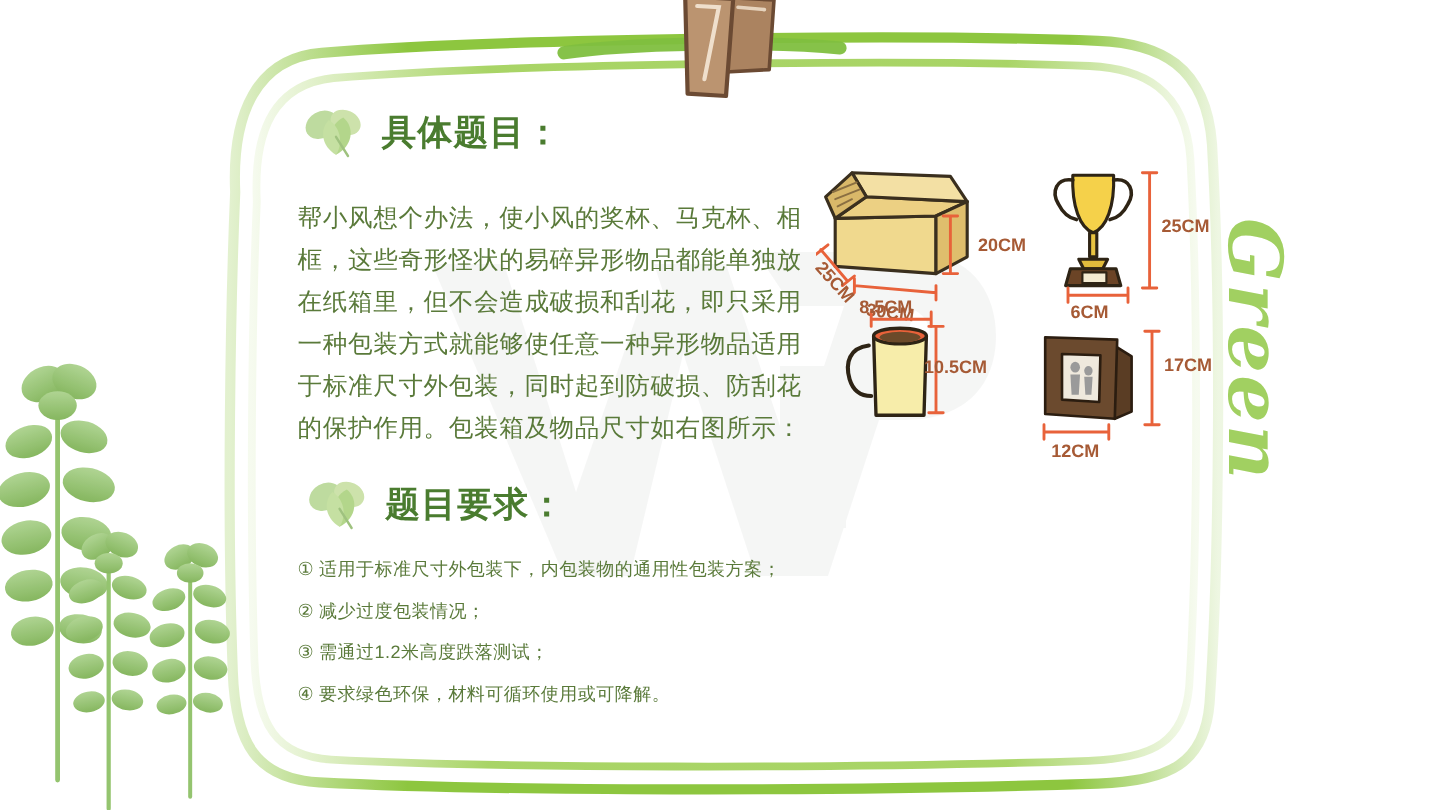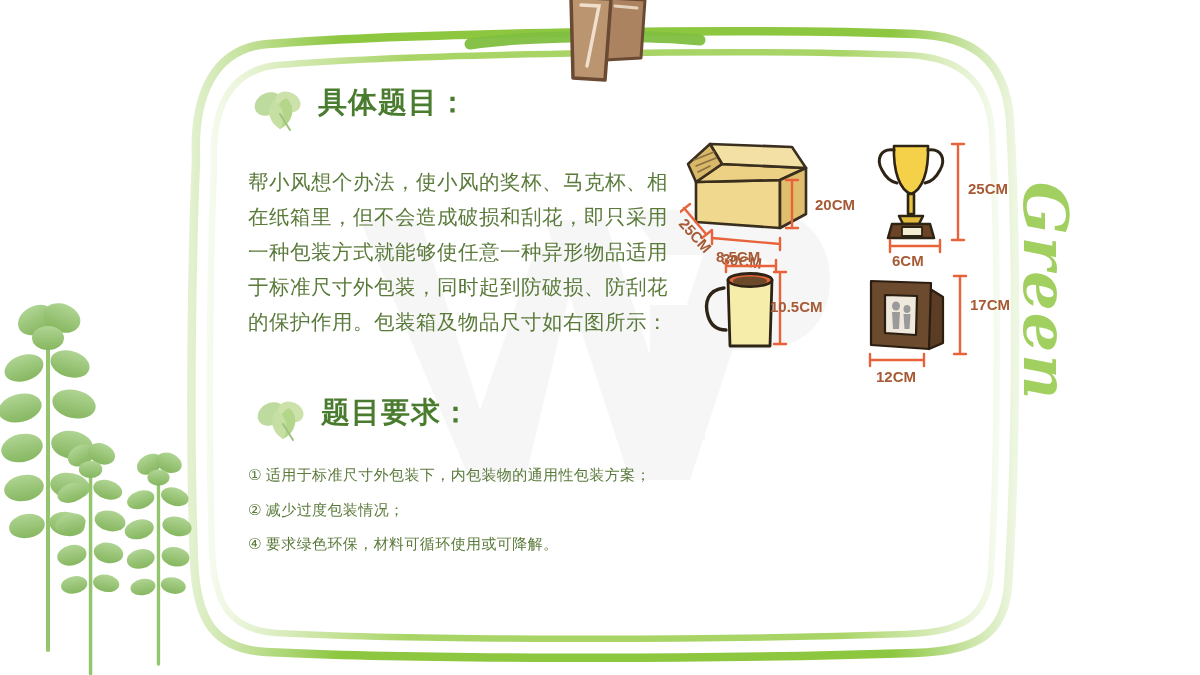--- a/index.html
+++ b/index.html
@@ -34,21 +34,21 @@
     transform:rotate(90deg);transform-origin:center center;
     font-family:"DejaVu Serif",serif;
     font-style:italic;font-weight:700;font-size:62px;
     color:#8dc63f;letter-spacing:2px;
     white-space:nowrap;opacity:.82;
   }
 
   
   .content{position:absolute;left:0;top:0;width:1200px;height:675px;z-index:7;}
 
-  .heading-row{position:absolute;display:flex;align-items:flex-start;gap:10px;}
+  .heading-row{position:absolute;display:flex;align-items:center;gap:10px;}
   .leaf-ico{width:56px;height:46px;flex:none;}
   .heading-text{
     font-size:29px;font-weight:700;color:#4a7c2f;
     letter-spacing:1px;line-height:1;
     font-family:"Liberation Sans","DejaVu Sans",sans-serif;
   }
 
   #h-specific{left:252px;top:88px;}
   #h-require{left:255px;top:398px;}
 
@@ -205,20 +205,21 @@
           <path d="M34 10 C44 18 42 34 28 41 C20 32 22 16 34 10 Z" fill="#9ac964"></path>
           <path d="M22 12 C14 20 16 34 28 41 C34 32 32 18 22 12 Z" fill="#b2d683"></path>
           <path d="M28 26 L38 42" stroke="#7fae55" stroke-width="2" stroke-linecap="round"></path>
         </g>
       </svg>
       <span class="heading-text">具体题目：</span>
     </div>
 
     <div class="body-para">
       <div>帮小风想个办法，使小风的奖杯、马克杯、相</div>
+      <div>框，这些奇形怪状的易碎异形物品都能单独放</div>
       <div>在纸箱里，但不会造成破损和刮花，即只采用</div>
       <div>一种包装方式就能够使任意一种异形物品适用</div>
       <div>于标准尺寸外包装，同时起到防破损、防刮花</div>
       <div>的保护作用。包装箱及物品尺寸如右图所示：</div>
     </div>
 
     <div class="heading-row" id="h-require">
       <svg class="leaf-ico" viewBox="0 0 56 46">
         <g opacity="0.75">
           <ellipse cx="16" cy="16" rx="14" ry="11" fill="#a8cf7f" transform="rotate(-30 16 16)"></ellipse>
@@ -232,20 +233,23 @@
     </div>
 
     <div class="req-list">
       <div class="req-item">
         <span class="num">①</span><span>适用于标准尺寸外包装下，内包装物的通用性包装方案；</span>
       </div>
       <div class="req-item">
         <span class="num">②</span><span>减少过度包装情况；</span>
       </div>
       <div class="req-item">
+        <span class="num">③</span><span>需通过1.2米高度跌落测试；</span>
+      </div>
+      <div class="req-item">
         <span class="num">④</span><span>要求绿色环保，材料可循环使用或可降解。</span>
       </div>
     </div>
   </div>
 
   <div class="illo">
 
     <svg style="position:absolute;left:0;top:2px;width:140px;height:105px" viewBox="0 0 140 105">
       <g stroke="#3a2f1e" stroke-width="2.6" stroke-linejoin="round" stroke-linecap="round">
         <path d="M16 52 L16 92 L100 98 L100 50 Z" fill="#f0d98e"></path>

